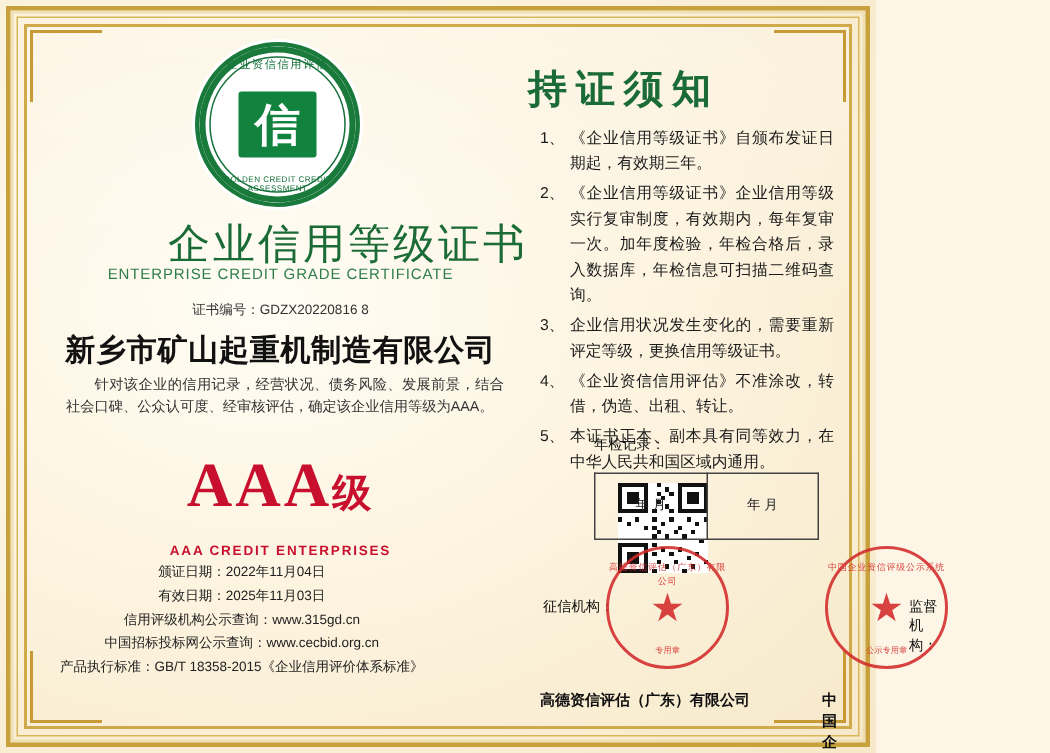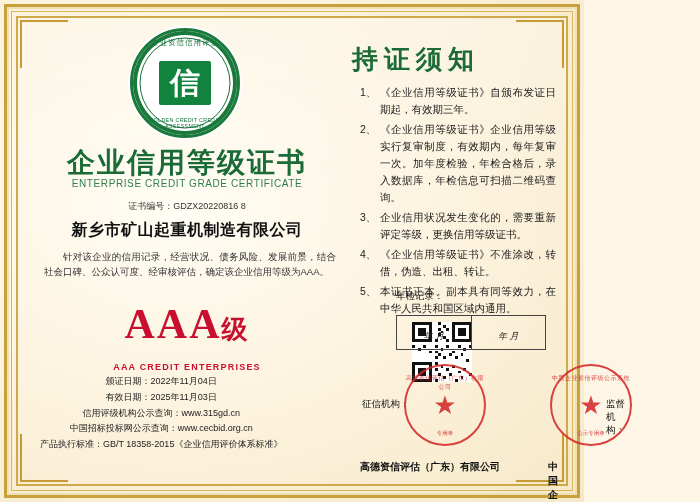--- a/index.html
+++ b/index.html
@@ -65,35 +65,35 @@
     display:flex;align-items:center;justify-content:center;
     font-size:30px;font-weight:bold;border-radius:2px;
     font-family:"Liberation Serif", serif;
   }
   .logo .stars{
     position:absolute;left:50%;top:50%;transform:translate(-50%,-50%);
     width:96px;height:96px;
   }
 
   .title-cn{
-    position:absolute;left:0;right:0;top:122px;text-align:center;
-    font-size:28px;font-weight:bold;color:#1a6b36;letter-spacing:2px;
+    position:absolute;left:0;right:0;top:122px;text-align:right;
+    font-size:28px;font-weight:normal;color:#1a6b36;letter-spacing:2px;
     font-family:"Liberation Serif", serif;
   }
   .title-en{
     position:absolute;left:0;right:0;top:156px;text-align:center;
     font-size:10px;color:#2f7d4a;letter-spacing:.6px;
   }
   .cert-no{
     position:absolute;left:0;right:0;top:178px;text-align:center;
     font-size:9px;color:#333;
   }
   .company{
     position:absolute;left:0;right:0;top:198px;text-align:center;
-    font-size:16px;font-weight:bold;color:#111;letter-spacing:.5px;
+    font-size:20px;font-weight:bold;color:#111;letter-spacing:.5px;
     font-family:Liberation Serif, serif;
   }
   .desc{
     position:absolute;left:22px;right:16px;top:228px;
     font-size:9.5px;line-height:1.55;color:#333;text-align:justify;
     text-indent:19px;
   }
   .grade{
     position:absolute;left:0;right:0;top:278px;text-align:center;
     font-size:42px;font-weight:bold;color:#c8102e;letter-spacing:2px;
@@ -134,21 +134,21 @@
   .qr svg{display:block;}
 
   
   .annual{
     position:absolute;right:16px;top:268px;width:150px;
   }
   .annual .lbl{font-size:9.5px;color:#111;margin-bottom:12px;}
   .annual table{border-collapse:collapse;width:150px;}
   .annual td{
     border:1px solid #444;height:26px;width:50%;
-    font-size:9px;color:#222;text-align:center;vertical-align:bottom;padding-bottom:6px;font-style:italic;
+    font-size:9px;color:#222;text-align:center;vertical-align:bottom;padding-bottom:16px;
   }
 
   
   .stamp{
     position:absolute;width:78px;height:78px;border-radius:50%;
     border:2.5px solid #d32b2b;opacity:.88;
   }
   .stamp .st-star{
     position:absolute;left:50%;top:50%;transform:translate(-50%,-50%);
     font-size:26px;color:#d32b2b;line-height:1;
@@ -225,21 +225,21 @@
       </div>
     </div>
 
     <div class="right">
       <div class="notice-title">持证须知</div>
 
       <ul class="notice-list">
         <li><span class="num">1、</span><span>《企业信用等级证书》自颁布发证日期起，有效期三年。</span></li>
         <li><span class="num">2、</span><span>《企业信用等级证书》企业信用等级实行复审制度，有效期内，每年复审一次。加年度检验，年检合格后，录入数据库，年检信息可扫描二维码查询。</span></li>
         <li><span class="num">3、</span><span>企业信用状况发生变化的，需要重新评定等级，更换信用等级证书。</span></li>
-        <li><span class="num">4、</span><span>《企业信用等级证书》不准涂改，转借，伪造、出租、转让。</span></li>
+        <li><span class="num">4、</span><span>《企业资信信用评估》不准涂改，转借，伪造、出租、转让。</span></li>
         <li><span class="num">5、</span><span>本证书正本、副本具有同等效力，在中华人民共和国区域内通用。</span></li>
       </ul>
 
       <div class="qr">
         <svg width="60" height="60" viewBox="0 0 21 21" shape-rendering="crispEdges" aria-hidden="true">
           <rect width="21" height="21" fill="#fff"></rect>
           <g fill="#111">
             <rect x="0" y="0" width="7" height="1"></rect>
               <rect x="0" y="6" width="7" height="1"></rect>
             <rect x="0" y="0" width="1" height="7"></rect>

